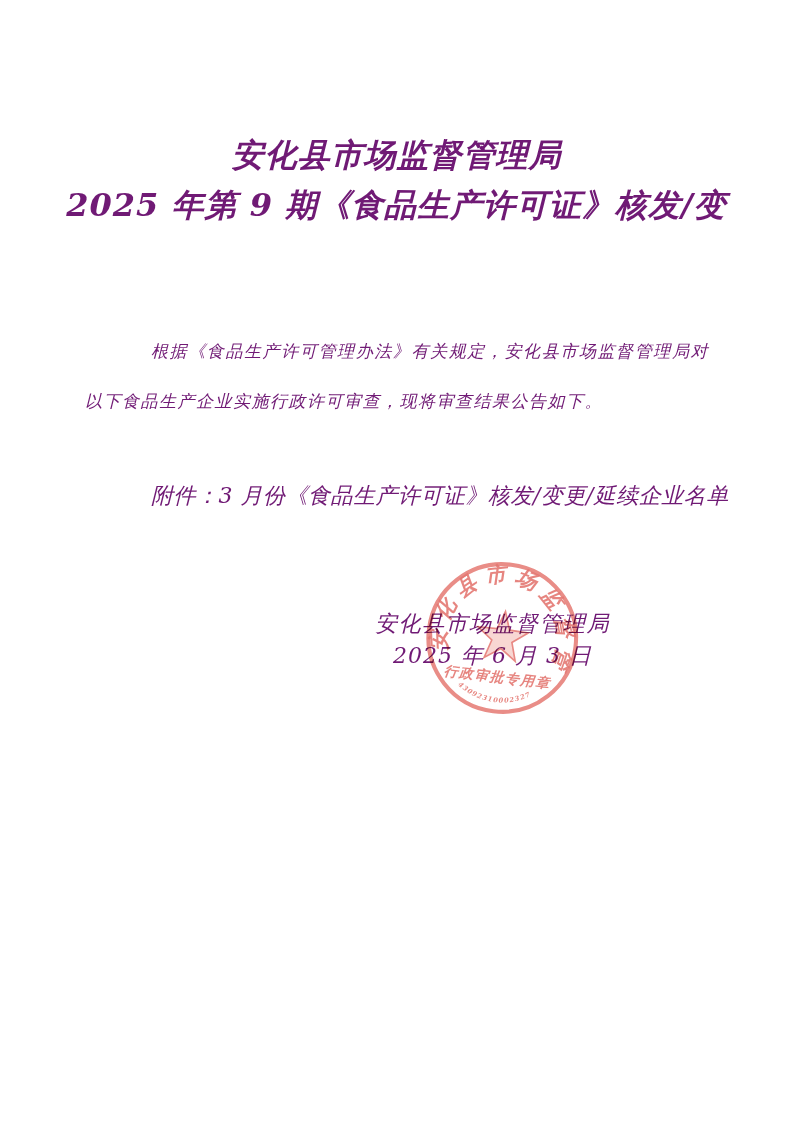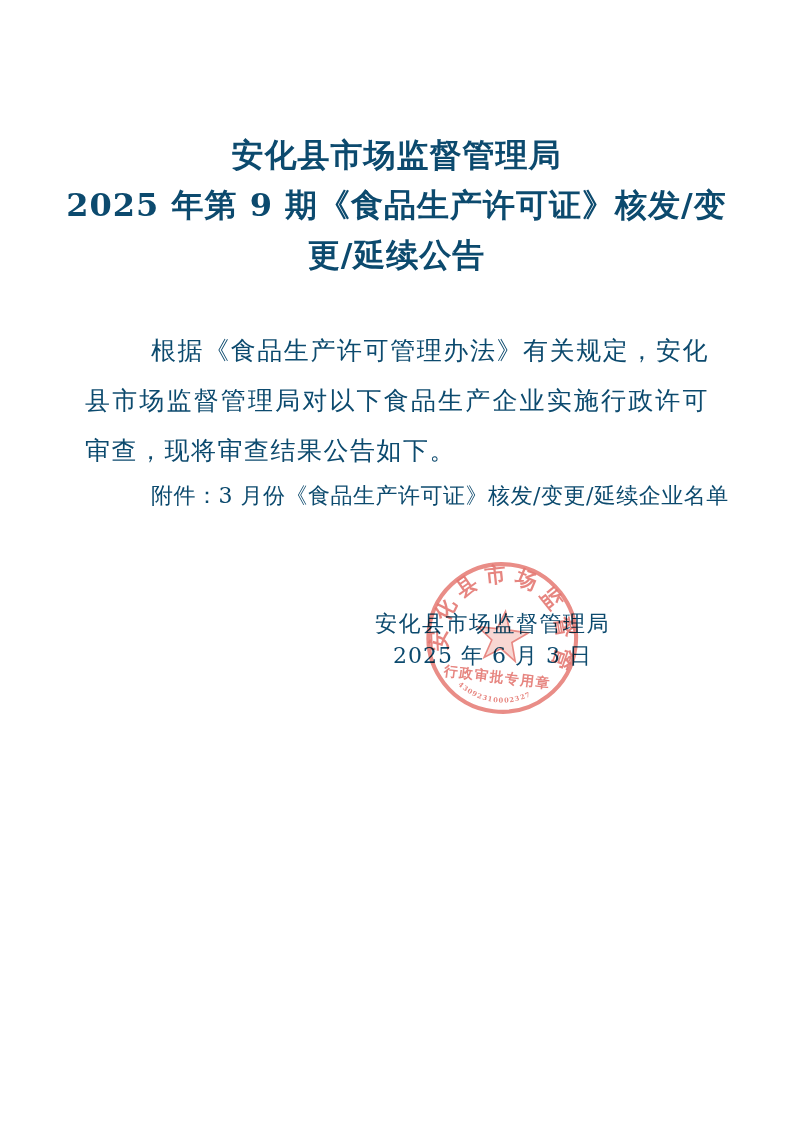--- a/index.html
+++ b/index.html
@@ -7,42 +7,43 @@
     padding: 0;
     background: #ffffff;
   }
   .page {
     position: relative;
     width: 793px;
     height: 1122px;
     background: #ffffff;
     overflow: hidden;
     font-family: "DejaVu Serif", "Liberation Serif", serif;
-    color: #0c4a6e;
+    color: #701a75;
+    font-style: italic;
   }
   .title {
     position: absolute;
     top: 130px;
     left: 0;
     right: 0;
     margin: 0;
     text-align: center;
     font-size: 32px;
     font-weight: bold;
     line-height: 50px;
     letter-spacing: 1px;
   }
   .title-line { display: block; }
   .body-par {
     position: absolute;
     top: 326px;
     left: 85px;
     width: 624px;
     margin: 0;
-    font-size: 25px;
+    font-size: 17px;
     line-height: 50px;
     letter-spacing: 1.5px;
     text-align: justify;
     text-indent: 66px;
   }
   .attachment {
     position: absolute;
     top: 471px;
     left: 85px;
     width: 660px;
@@ -89,21 +90,20 @@
   }
 </style>
 </head>
 <body>
 
 <div class="page">
 
   <h1 class="title">
     <span class="title-line">安化县市场监督管理局</span>
     <span class="title-line">2025 年第 9 期《食品生产许可证》核发/变</span>
-    <span class="title-line">更/延续公告</span>
   </h1>
 
   <p class="body-par">根据《食品生产许可管理办法》有关规定，安化县市场监督管理局对以下食品生产企业实施行政许可审查，现将审查结果公告如下。</p>
 
   <p class="attachment">附件：3 月份《食品生产许可证》核发/变更/延续企业名单</p>
 
   <div class="sig-block">
     <div class="sig-issuer">安化县市场监督管理局</div>
     <div class="sig-date">2025 年 6 月 3 日</div>
   </div>

